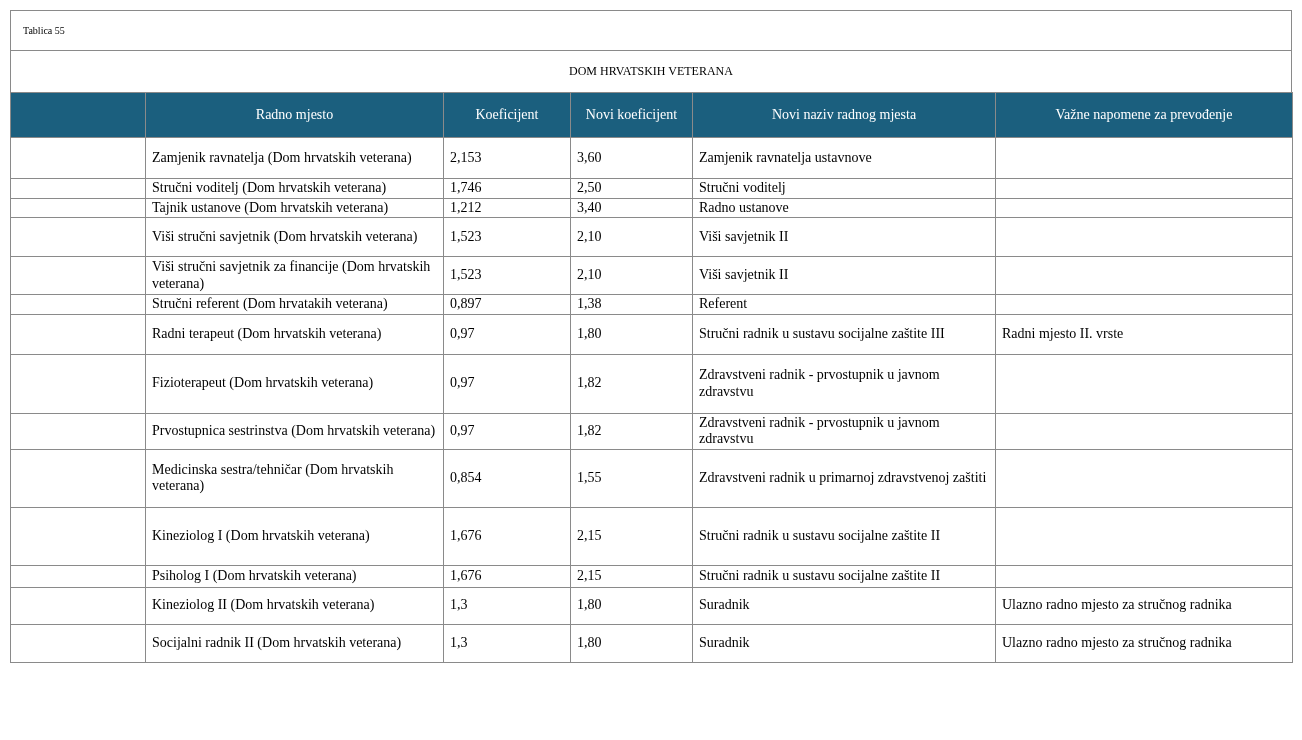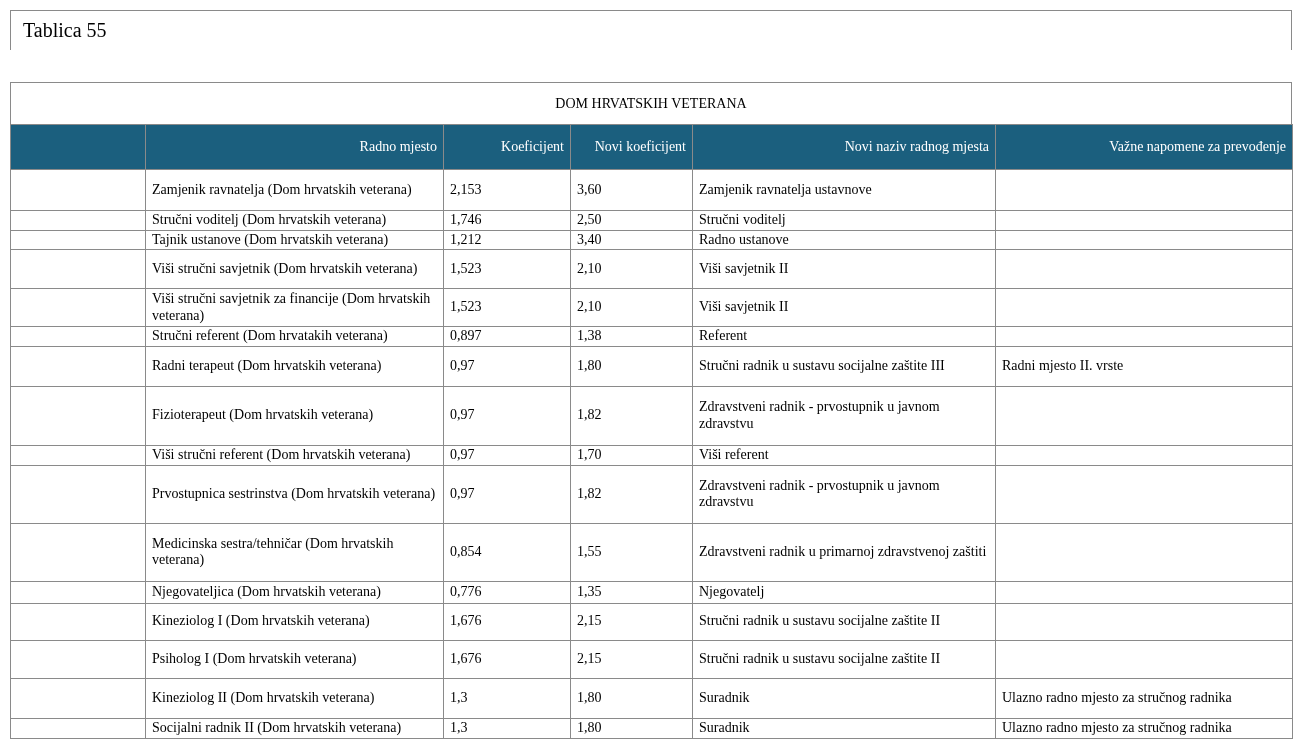--- a/index.html
+++ b/index.html
@@ -22,50 +22,49 @@
     left: 10px; top: 10px;
     width: 1282px;
   }
   .tablica-box {
     height: 40px;
     border: 1px solid var(--border-color);
     border-bottom: none;
     display: flex;
     align-items: center;
     padding-left: 12px;
-    font-size: 20px;
+    font-size: 10px;
   }
   .title-box {
     height: 42px;
     border: 1px solid var(--border-color);
     border-bottom: none;
     display: flex;
     align-items: center;
     justify-content: center;
-    font-size: 14px;
-    margin-top: 32px;
+    font-size: 12px;
   }
   table.grid {
     width: 1282px;
     border-collapse: collapse;
     table-layout: fixed;
     font-size: 14px;
   }
   table.grid th, table.grid td {
     border: 1px solid var(--border-color);
     vertical-align: middle;
     line-height: 1.18;
     overflow: hidden;
   }
   table.grid thead tr { height: 45px; }
   table.grid th {
     background: var(--header-bg);
     color: var(--header-text);
     font-weight: normal;
-    text-align: right;
+    text-align: center;
     padding: 2px 6px;
   }
   table.grid td { padding: 1px 6px; }
   td.num { text-align: left; padding: 1px 2px; }
   col.c0 { width: 135px; }
   col.c1 { width: 298px; }
   col.c2 { width: 127px; }
   col.c3 { width: 122px; }
   col.c4 { width: 303px; }
   col.c5 { width: 297px; }
@@ -180,48 +179,32 @@
       <tr>
         <td></td>
         <td>Fizioterapeut (Dom hrvatskih veterana)</td>
         <td class="num">0,97</td>
         <td class="num">1,82</td>
         <td>Zdravstveni radnik - prvostupnik u javnom zdravstvu</td>
         <td></td>
       </tr>
       <tr>
         <td></td>
-        <td>Viši stručni referent (Dom hrvatskih veterana)</td>
-        <td class="num">0,97</td>
-        <td class="num">1,70</td>
-        <td>Viši referent</td>
-        <td></td>
-      </tr>
-      <tr>
-        <td></td>
         <td>Prvostupnica sestrinstva (Dom hrvatskih veterana)</td>
         <td class="num">0,97</td>
         <td class="num">1,82</td>
         <td>Zdravstveni radnik - prvostupnik u javnom zdravstvu</td>
         <td></td>
       </tr>
       <tr>
         <td></td>
         <td>Medicinska sestra/tehničar (Dom hrvatskih veterana)</td>
         <td class="num">0,854</td>
         <td class="num">1,55</td>
         <td>Zdravstveni radnik u primarnoj zdravstvenoj zaštiti</td>
-        <td></td>
-      </tr>
-      <tr>
-        <td></td>
-        <td>Njegovateljica (Dom hrvatskih veterana)</td>
-        <td class="num">0,776</td>
-        <td class="num">1,35</td>
-        <td>Njegovatelj</td>
         <td></td>
       </tr>
       <tr>
         <td></td>
         <td>Kineziolog I  (Dom hrvatskih veterana)</td>
         <td class="num">1,676</td>
         <td class="num">2,15</td>
         <td>Stručni radnik u sustavu socijalne zaštite II</td>
         <td></td>
       </tr>

